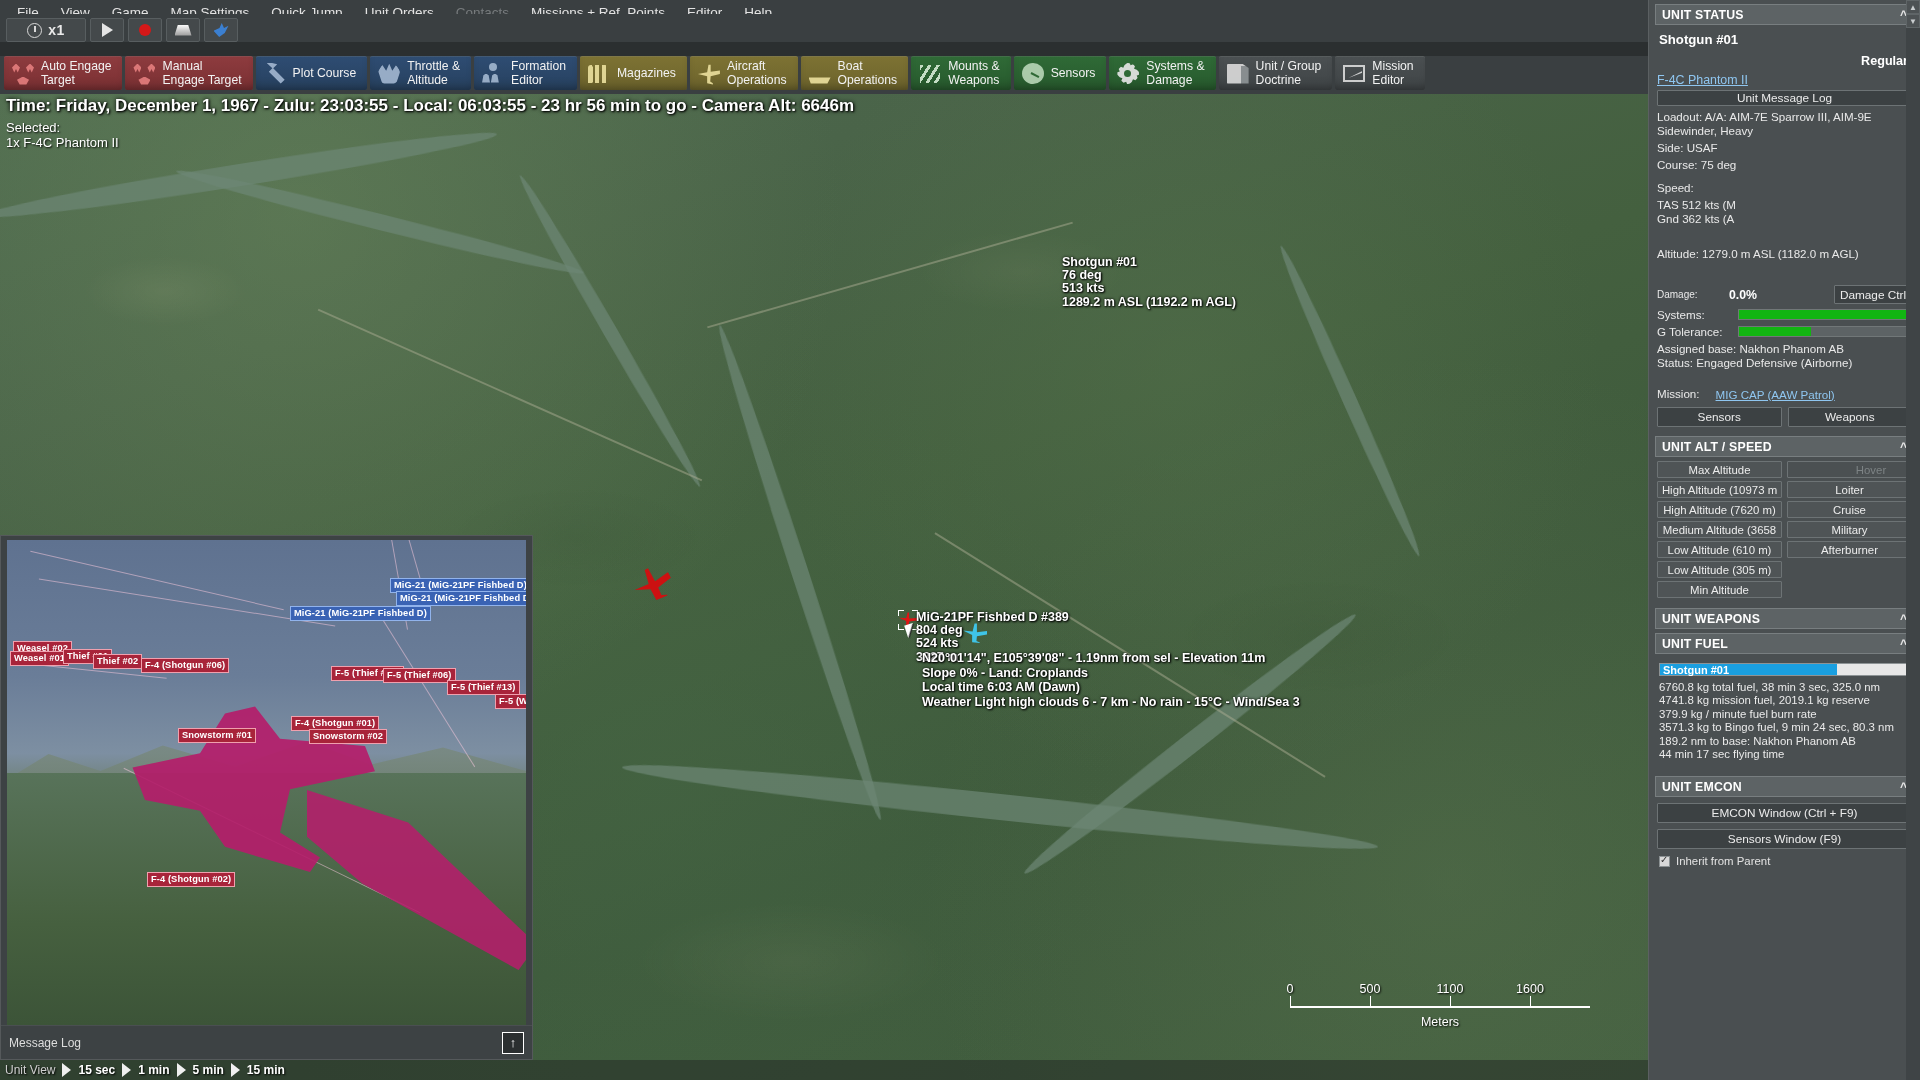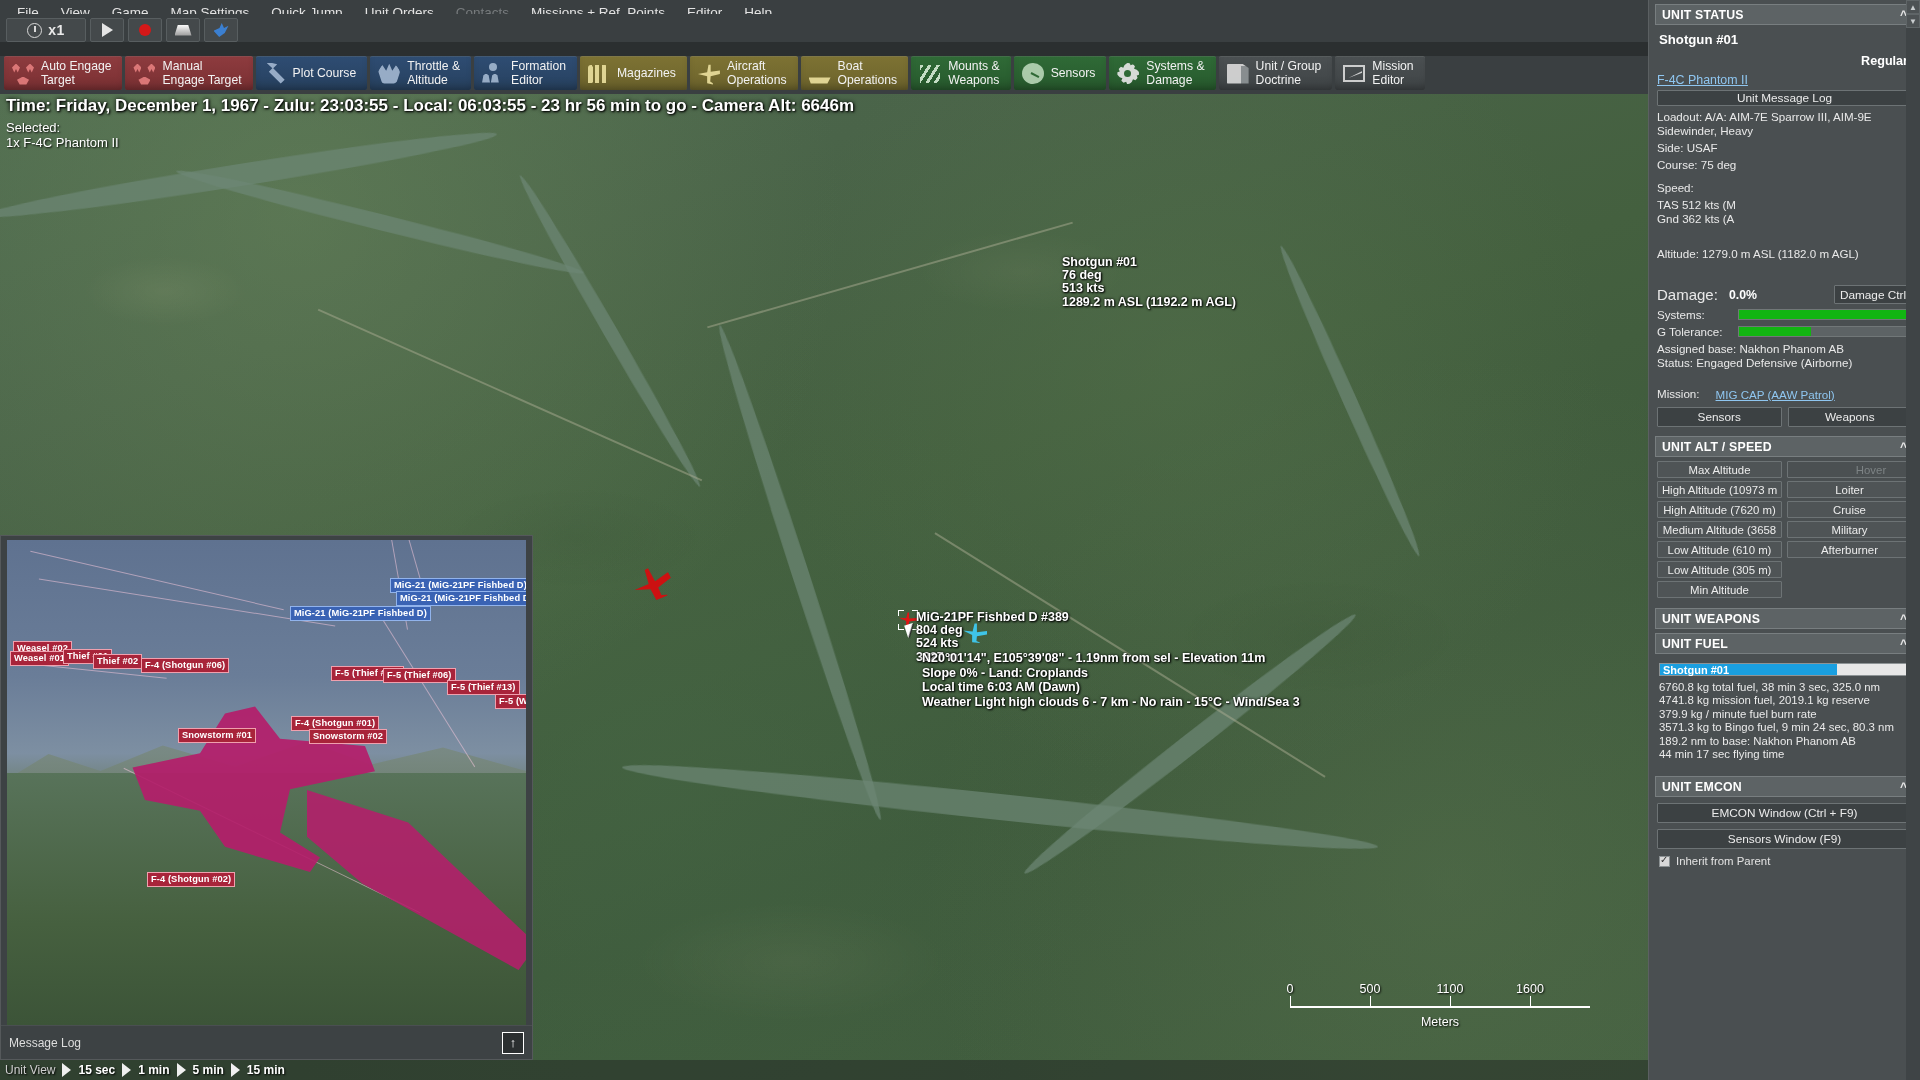--- a/index.html
+++ b/index.html
@@ -282,21 +282,21 @@
   }
   .btn.dark { background:#3c4143; border:1px solid #6d7375; }
   .btn.dis { color:#7d8385; background:#4b5052; cursor:default;padding-left:43px; }
   .btn.wide { width:100%; }
   .msg-log-btn { margin:2px 0 4px 0; height:16px; }
   .bar-row { display:flex; align-items:center; gap:7px; margin:4px 0; }
   .bar-row .lb { font-size:11.6px; color:#e9e9e9; width:74px; }
   .bar-track { flex:1; height:11px; background:#5d6365; border:1px solid #717778; }
   .bar-fill { height:100%; background:#12b512; }
   .dmg-row { display:flex; align-items:center; gap:8px; margin:7px 0 4px 0; }
-  .dmg-row .lb { font-size:15px; color:#e9e9e9; width:64px; }
+  .dmg-row .lb { font-size:10px; color:#e9e9e9; width:64px; }
   .dmg-row .val { font-size:12.3px; font-weight:bold; color:#fff; flex:1; }
   .two-col { display:flex; gap:6px; margin-top:6px; }
   .two-col .btn { flex:1; height:20px; }
   .alt-grid { display:grid; grid-template-columns:1fr 1fr; gap:3px 5px; padding:4px 8px 6px 8px; }
   .alt-grid .btn { height:17px; font-size:11.4px; }
   .wpn-list { padding:7px 10px 9px 10px; display:flex; flex-direction:column; gap:3px; }
   .fuel-bar-wrap { margin:6px 2px 5px 2px; height:13px; background:#e7e7e7; border:1px solid #8d9395; position:relative; }
   .fuel-bar-fill { position:absolute; left:0; top:0; height:100%; background:#1a9fe0; }
   .fuel-bar-label { position:absolute; left:3px; top:0; height:100%; display:flex; align-items:center;
       font-size:11px; color:#fff; font-weight:bold; }

